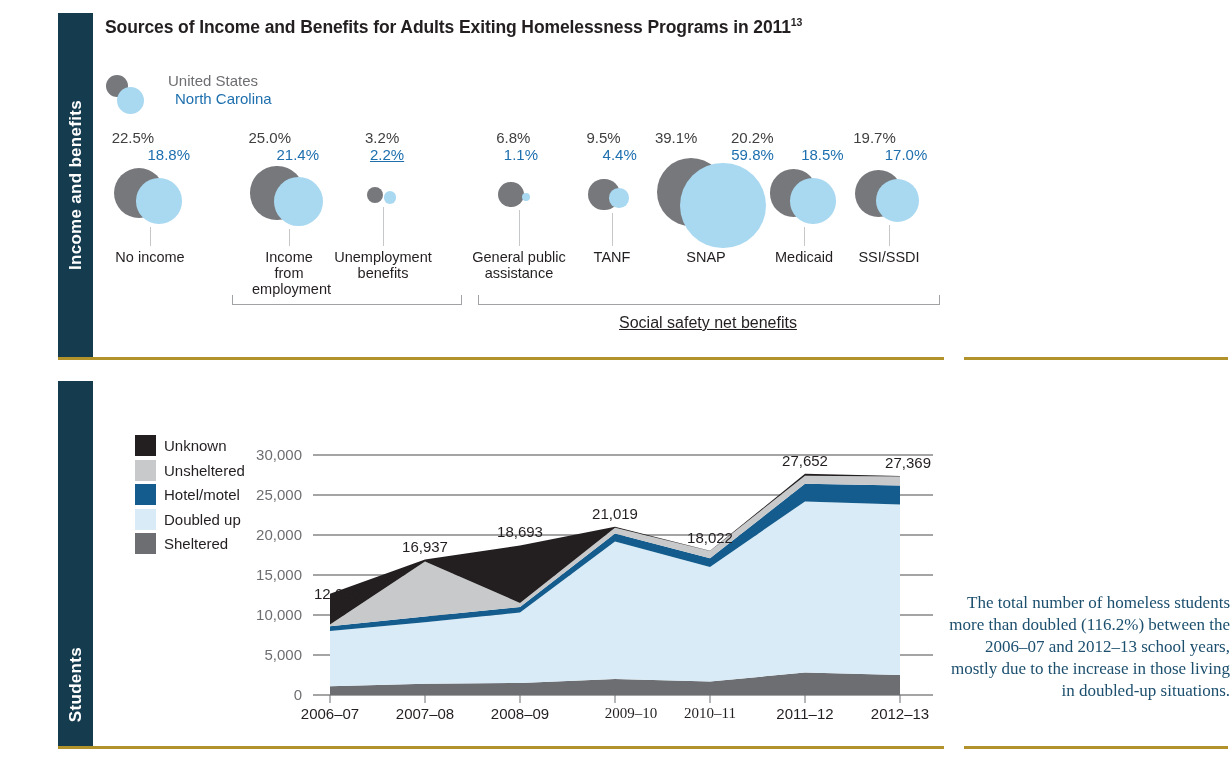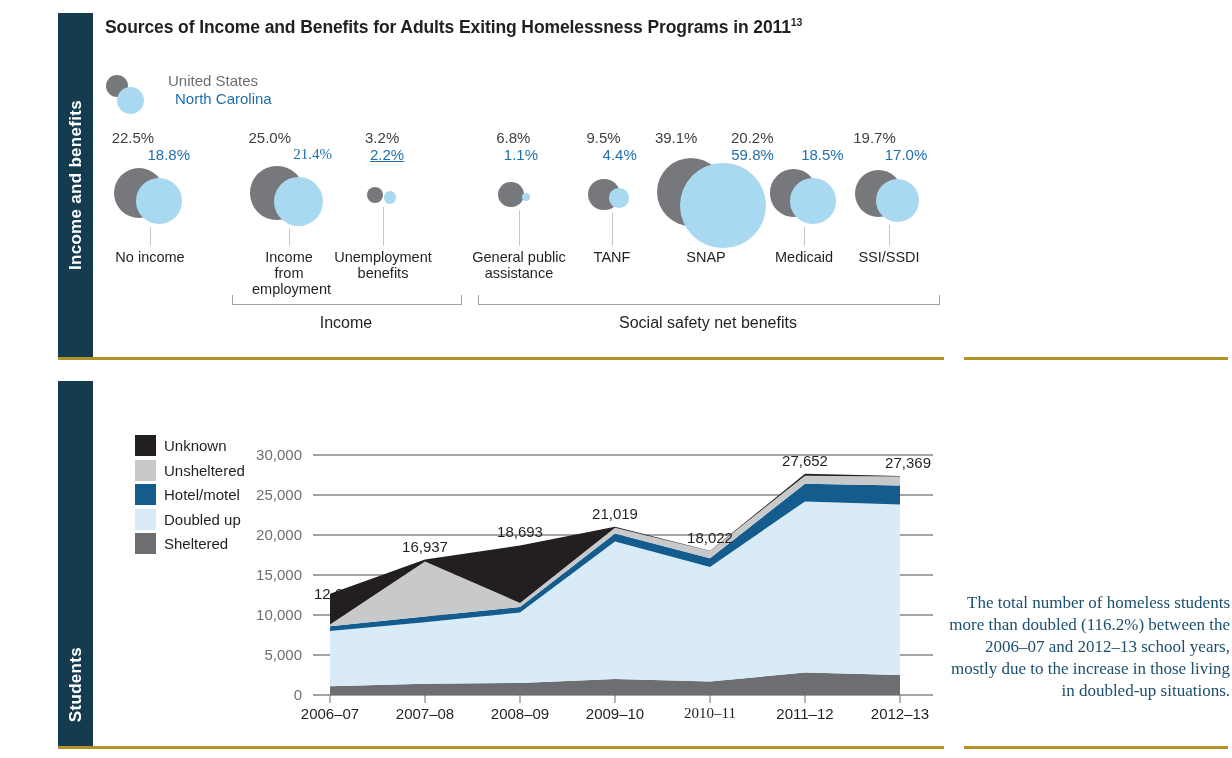--- a/index.html
+++ b/index.html
@@ -64,21 +64,21 @@
       <div>
         <div class="pct pct-us" style="left: 111.641px; top: 129px;">22.5%</div>
         <div class="pct pct-nc" style="left: 128.011px; top: 146px; width: 62px;">18.8%</div>
         <div class="bubble" style="left: 113.641px; top: 167.721px; width: 50.498px; height: 50.498px; background: rgb(119, 120, 123);"></div>
         <div class="bubble" style="left: 136.281px; top: 178.165px; width: 45.73px; height: 45.73px; background: rgb(169, 216, 241);"></div>
         <div class="conn" style="left: 150px; top: 226.895px; height: 19.1047px;"></div>
         <div class="cat-label" style="left: 102px; top: 249px; width: 96px;">No income</div>
       </div>
       <div>
         <div class="pct pct-us" style="left: 248.48px; top: 129px;">25.0%</div>
-        <div class="pct pct-nc" style="left: 270px; top: 146px; width: 62px; font-family: Liberation Serif, serif;">21.4%</div>
+        <div class="pct pct-nc" style="left: 257px; top: 146px; width: 62px;">21.4%</div>
         <div class="bubble" style="left: 250.48px; top: 166.04px; width: 53.5px; height: 53.5px; background: rgb(119, 120, 123);"></div>
         <div class="bubble" style="left: 274.263px; top: 176.842px; width: 49.1244px; height: 49.1244px; background: rgb(169, 216, 241);"></div>
         <div class="conn" style="left: 289px; top: 228.966px; height: 17.0341px;"></div>
         <div class="cat-label" style="left: 252px; top: 249px; width: 74px;">Income from employment</div>
       </div>
       <div>
         <div class="pct pct-us" style="left: 365.035px; top: 129px;">3.2%</div>
         <div class="pct pct-nc" style="left: 342.177px; top: 146px; width: 62px; text-decoration: underline;">2.2%</div>
         <div class="bubble" style="left: 367.035px; top: 187.079px; width: 15.9296px; height: 15.9296px; background: rgb(119, 120, 123);"></div>
         <div class="bubble" style="left: 383.823px; top: 191.182px; width: 12.3539px; height: 12.3539px; background: rgb(169, 216, 241);"></div>
@@ -121,23 +121,22 @@
         <div class="pct pct-us" style="left: 853.21px; top: 129px;">19.7%</div>
         <div class="pct pct-nc" style="left: 865.268px; top: 146px; width: 62px;">17.0%</div>
         <div class="bubble" style="left: 855.21px; top: 169.719px; width: 46.9301px; height: 46.9301px; background: rgb(119, 120, 123);"></div>
         <div class="bubble" style="left: 876.028px; top: 179.136px; width: 43.2403px; height: 43.2403px; background: rgb(169, 216, 241);"></div>
         <div class="conn" style="left: 889px; top: 225.377px; height: 20.6234px;"></div>
         <div class="cat-label" style="left: 847px; top: 249px; width: 84px;">SSI/SSDI</div>
       </div>
     </div>
 
   <div class="bracket" style="left:232px;width:228px;"></div>
-  <div class="bracket-label" style="left:232px;width:228px;">Income</div>
   <div class="bracket" style="left:478px;width:460px;"></div>
-  <div class="bracket-label" style="left:478px;width:460px;">Social safety net benefits</div>
+  <div class="bracket-label" style="left:478px;width:460px;text-decoration:underline;">Social safety net benefits</div>
 
 
   <div class="gold" style="left:58px;top:357px;width:886px;"></div>
   <div class="gold" style="left:964px;top:357px;width:264px;"></div>
 
   <div class="band band2">
     <span>Students</span>
   </div>
 
 
@@ -159,21 +158,21 @@
       <div class="ytick" style="top: 606px;">10,000</div>
       <div class="ytick" style="top: 566px;">15,000</div>
       <div class="ytick" style="top: 526px; text-align: right;">20,000</div>
       <div class="ytick" style="top: 486px;">25,000</div>
       <div class="ytick" style="top: 446px;">30,000</div>
     </div>
   <div id="xticks">
       <div class="xtick" style="left: 284px;">2006–07</div>
       <div class="xtick" style="left: 379px;">2007–08</div>
       <div class="xtick" style="left: 474px;">2008–09</div>
-      <div class="xtick" style="left: 569px;">2009–10</div>
+      <div class="xtick" style="left: 585px; font-family: Liberation Serif, serif;">2009–10</div>
       <div class="xtick" style="left: 664px; font-family: Liberation Serif, serif;">2010–11</div>
       <div class="xtick" style="left: 759px;">2011–12</div>
       <div class="xtick" style="left: 854px;">2012–13</div>
     </div>
   <div id="areachart" class="abs" style="left:313px;top:453px;width:620px;height:254px;"><svg viewBox="0 0 620 254" width="620" height="254">
         <line x1="0" x2="620" y1="242" y2="242" stroke="#4a4a4a" stroke-width="1"></line>
         <line x1="0" x2="620" y1="202" y2="202" stroke="#4a4a4a" stroke-width="1"></line>
         <line x1="0" x2="620" y1="162.00000000000003" y2="162.00000000000003" stroke="#4a4a4a" stroke-width="1"></line>
         <line x1="0" x2="620" y1="122" y2="122" stroke="#4a4a4a" stroke-width="1"></line>
         <line x1="0" x2="620" y1="82.00000000000001" y2="82.00000000000001" stroke="#4a4a4a" stroke-width="1"></line>

